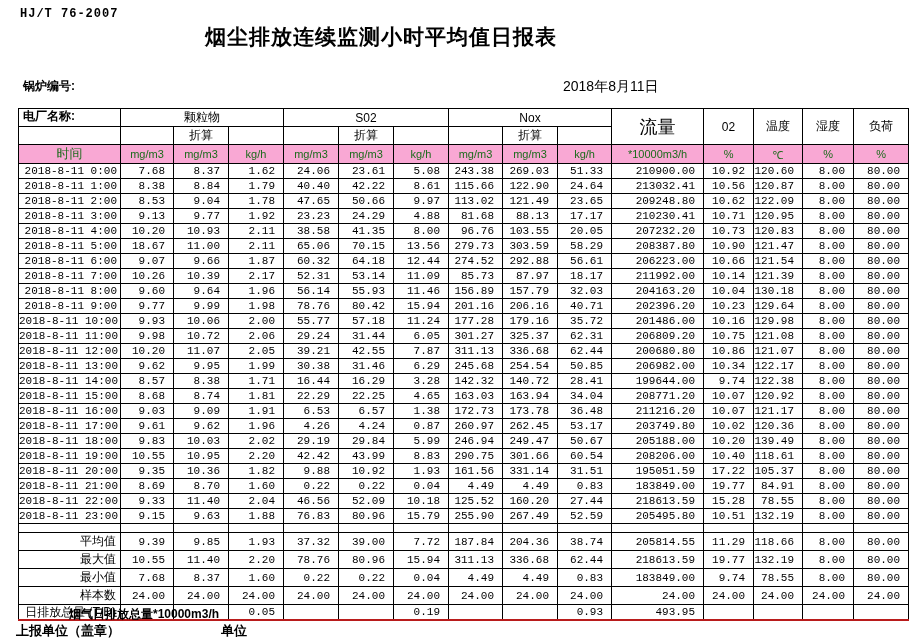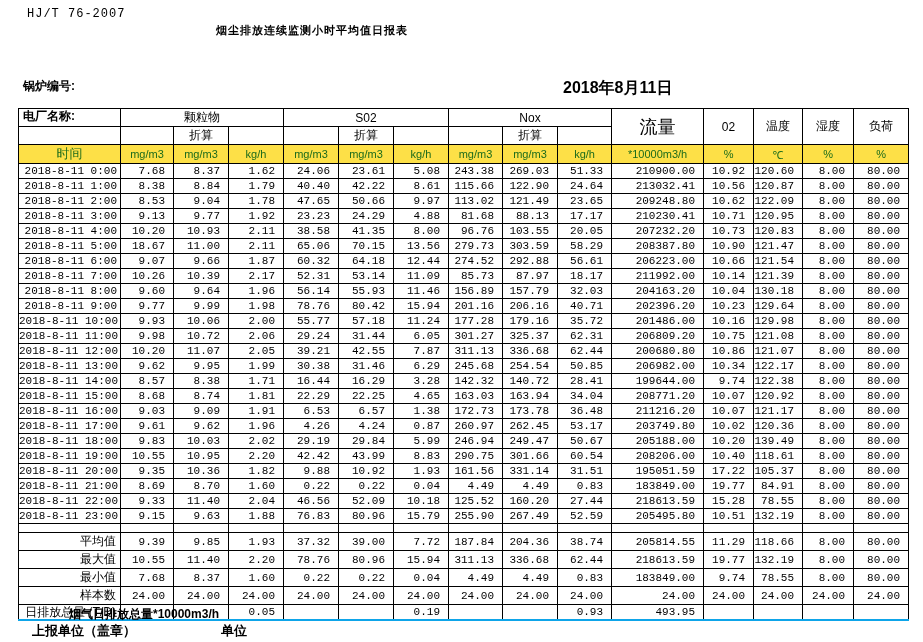--- a/index.html
+++ b/index.html
@@ -1,49 +1,49 @@
 <!DOCTYPE html>
 <html><head>
 <meta charset="utf-8">
 <style>
   * { margin:0; padding:0; box-sizing:border-box; }
   html,body { width:923px; height:642px; }
   body {
     position:relative; background:#ffffff; color:#000;
     font-family:"Liberation Sans", sans-serif; overflow:hidden;
   }
-  .std-code { position:absolute; left:27px; top:7px; font-weight:normal; font-size:12px;
+  .std-code { position:absolute; left:20px; top:7px; font-weight:bold; font-size:12px;
               font-family:"Liberation Mono", monospace; letter-spacing:1px; }
-  .doc-title { position:absolute; left:216px; top:23px; font-weight:bold; font-size:11px; letter-spacing:1px; }
+  .doc-title { position:absolute; left:205px; top:23px; font-weight:bold; font-size:21px; letter-spacing:1px; }
   .plant-label { position:absolute; left:23px; top:61px; font-weight:bold; font-size:12px;margin-top:47px; }
   .boiler-label { position:absolute; left:23px; top:78px; font-weight:bold; font-size:12px;text-align:center; }
-  .report-date { position:absolute; left:563px; top:78px; font-size:16px;font-weight:bold; }
+  .report-date { position:absolute; left:563px; top:78px; font-size:14px; }
 
   table.report { position:absolute; left:18px; top:108px; width:890px;
                  border-collapse:collapse; table-layout:fixed;
-                 border-bottom:2px solid #0ea5e9; }
+                 border-bottom:2px solid #b91c1c; }
   td { border:1px solid #000; overflow:hidden; white-space:nowrap;
        text-align:center; font-size:12px; height:16px; padding:0; }
 
   tr.grp td { height:16px; }
   td.flowhead { font-size:18px; }
-  tr.units td { background:#fde047; color:#1b6b1b; font-size:11px; height:16px; }
+  tr.units td { background:#f9a8d4; color:#1b6b1b; font-size:11px; height:16px; }
   tr.units td.time-head { font-size:13px; }
 
   tr.d td { height:15px; font-family:"Liberation Mono", monospace; font-size:11px;
             text-align:right; padding-right:8px; }
   tr.d td.c-time { padding-right:3px; }
   tr.d td.c-label { font-family:"Liberation Sans", sans-serif; font-size:12px; padding-right:4px; }
   tr.d td.c-total-label { position:relative; overflow:visible; }
   tr.d td.c-total-label span { position:absolute; right:4px; top:0; line-height:15px;
             white-space:nowrap; font-family:"Liberation Sans", sans-serif; font-size:12px; }
   tr.spacer td { height:9px; }
 
   .foot-note  { position:absolute; left:23px;  top:606px; font-weight:bold; font-size:12px;margin-left:46px; }
-  .foot-unit1 { position:absolute; left:32px;  top:622px; font-weight:bold; font-size:13px; }
+  .foot-unit1 { position:absolute; left:16px;  top:622px; font-weight:bold; font-size:13px; }
   .foot-unit2 { position:absolute; left:221px; top:622px; font-weight:bold; font-size:13px; }
 </style>
 </head>
 <body>
 
 <div class="std-code">HJ/T 76-2007</div>
 <div class="doc-title">烟尘排放连续监测小时平均值日报表</div>
 <div class="plant-label">电厂名称:</div>
 <div class="boiler-label">锅炉编号:</div>
 <div class="report-date">2018年8月11日</div>

